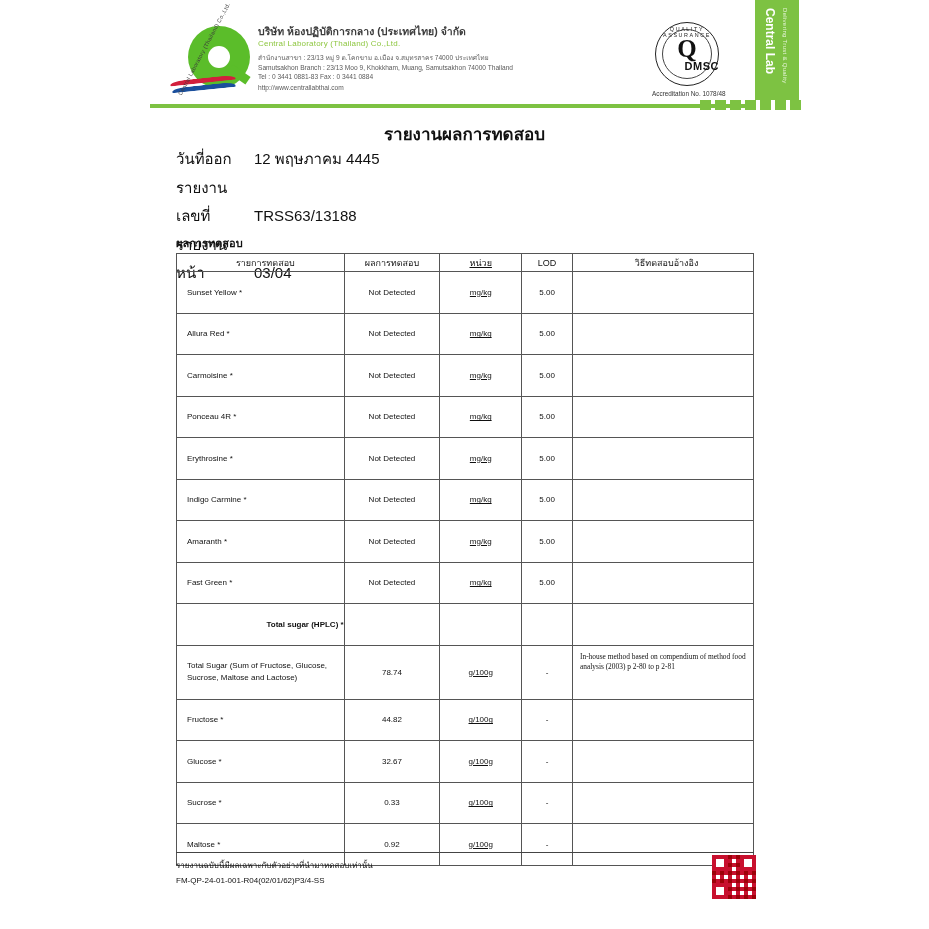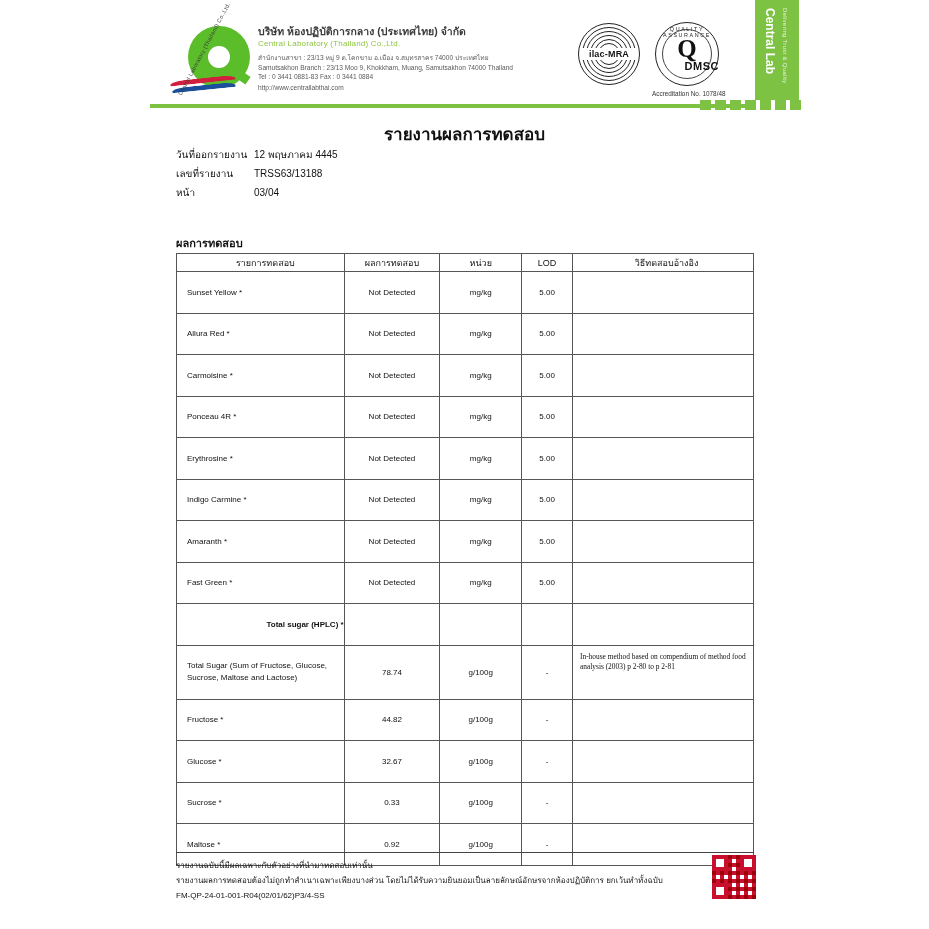--- a/index.html
+++ b/index.html
@@ -253,21 +253,21 @@
     left: 0; top: 120px;
     width: 929px;
     text-align: center;
     font-size: 17px;
     font-weight: bold;
     color: #111;
   }
   .meta {
     position: absolute;
     left: 176px; top: 145px;
-    font-size: 10px;
+    font-size: 15px;
     color: #111;
     line-height: 1.9;
   }
   .meta .row { display: flex; }
   .meta .lbl { width: 78px; }
   .meta .val { }
 
   .section-title {
     position: absolute;
     left: 176px; top: 234px;
@@ -295,21 +295,21 @@
     font-size: 9px;
     text-align: center;
     vertical-align: middle;
   }
   .tbl td {
     height: 41.5px;
     vertical-align: middle;
   }
   .c-name { width: 172px; padding-left: 10px !important; text-align: left; }
   .c-res  { width: 98px; text-align: center; }
-  .c-unit { width: 84px; text-align: center; }
+  .c-unit { width: 84px; text-align: center; text-decoration: underline; }
   .c-lod  { width: 52px; text-align: center; }
   .c-mth  { width: 186px; text-align: left; padding-left: 7px !important; }
 
   .tbl td.c-name { font-size: 8px; }
   .tbl td.c-res, .tbl td.c-unit, .tbl td.c-lod { font-size: 8px; }
   .tbl td.c-mth { font-size: 7.4px; line-height: 1.45; vertical-align: top; padding-top: 6px !important; font-family: Liberation Serif, serif; }
   .bold { font-weight: bold; text-align: right; }
   .tall { height: 54px !important; }
   .name-multi { line-height: 1.55; }
 
@@ -368,30 +368,20 @@
       <div class="co-name-th">บริษัท ห้องปฏิบัติการกลาง (ประเทศไทย) จำกัด</div>
       <div class="co-name-en">Central Laboratory (Thailand) Co.,Ltd.</div>
       <div class="co-addr">
         <div>สำนักงานสาขา : 23/13 หมู่ 9 ต.โคกขาม อ.เมือง จ.สมุทรสาคร 74000 ประเทศไทย</div>
         <div>Samutsakhon Branch : 23/13 Moo 9, Khokkham, Muang, Samutsakhon 74000 Thailand</div>
         <div>Tel : 0 3441 0881-83  Fax : 0 3441 0884</div>
       </div>
       <div class="co-url">http://www.centrallabthai.com</div>
     </div>
 
-    <div class="mark-ilac">
-      <div class="ring"></div>
-        <div class="ring r2"></div>
-        <div class="ring r3"></div>
-      <div class="ring r4"></div>
-        <div class="ring r5"></div>
-        <div class="ring r6"></div>
-      <div class="bar"></div>
-      <div class="txt">ilac-MRA</div>
-    </div>
 
     <div class="mark-dmsc">
       <div class="oring"></div>
         <div class="iring"></div>
       <div class="qa-top">QUALITY  ASSURANCE</div>
       <div class="qbig">Q</div>
       <div class="dmsc">DMSC</div>
     </div>
     <div class="accred-no">Accreditation No. 1078/48</div>
 
@@ -539,21 +529,20 @@
         <td class="c-unit">g/100g</td>
         <td class="c-lod">-</td>
         <td class="c-mth"></td>
       </tr>
     </tbody>
   </table>
 
   <div class="footline"></div>
   <div class="footer">
     <div>รายงานฉบับนี้มีผลเฉพาะกับตัวอย่างที่นำมาทดสอบเท่านั้น</div>
-    <div>รายงานผลการทดสอบต้องไม่ถูกทำสำเนาเฉพาะเพียงบางส่วน โดยไม่ได้รับความยินยอมเป็นลายลักษณ์อักษรจากห้องปฏิบัติการ ยกเว้นทำทั้งฉบับ</div>
     <div>FM-QP-24-01-001-R04(02/01/62)P3/4-SS</div>
   </div>
   <div class="qr">
     <div class="bl b1">
         <div class="b1i"></div>
       </div>
     <div class="bl b2">
         <div class="b2i"></div>
       </div>
     <div class="bl b3">

